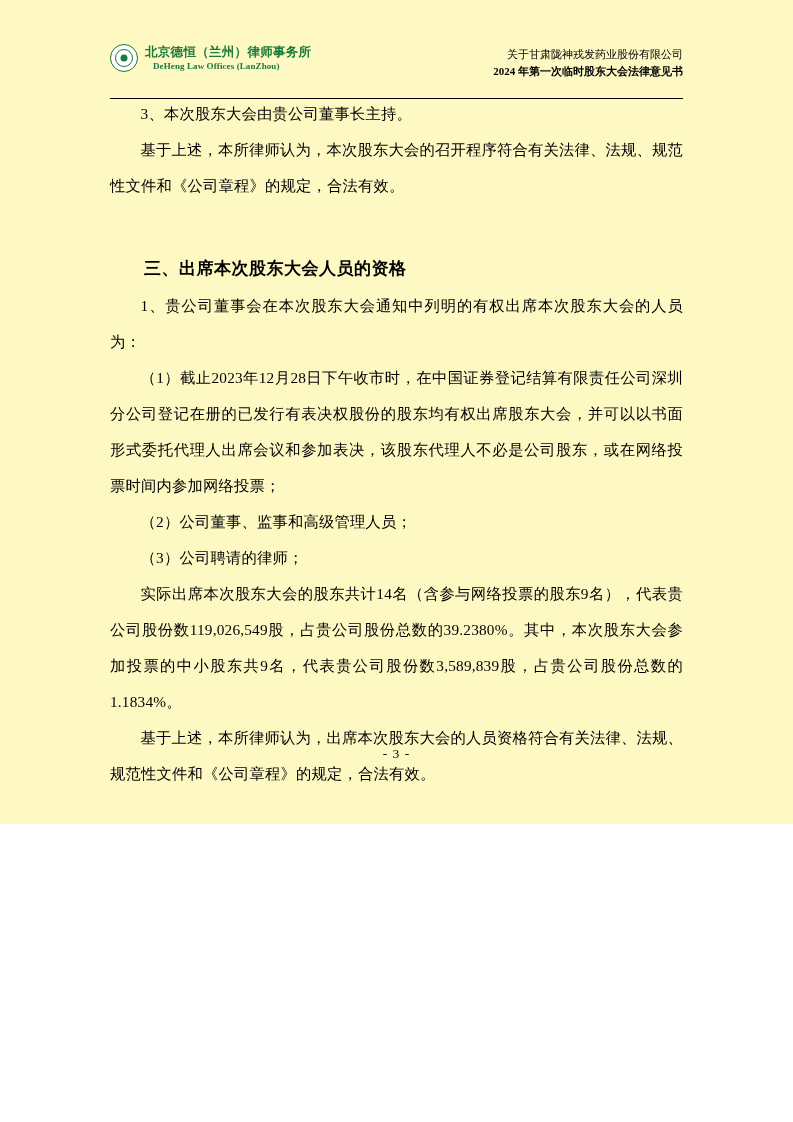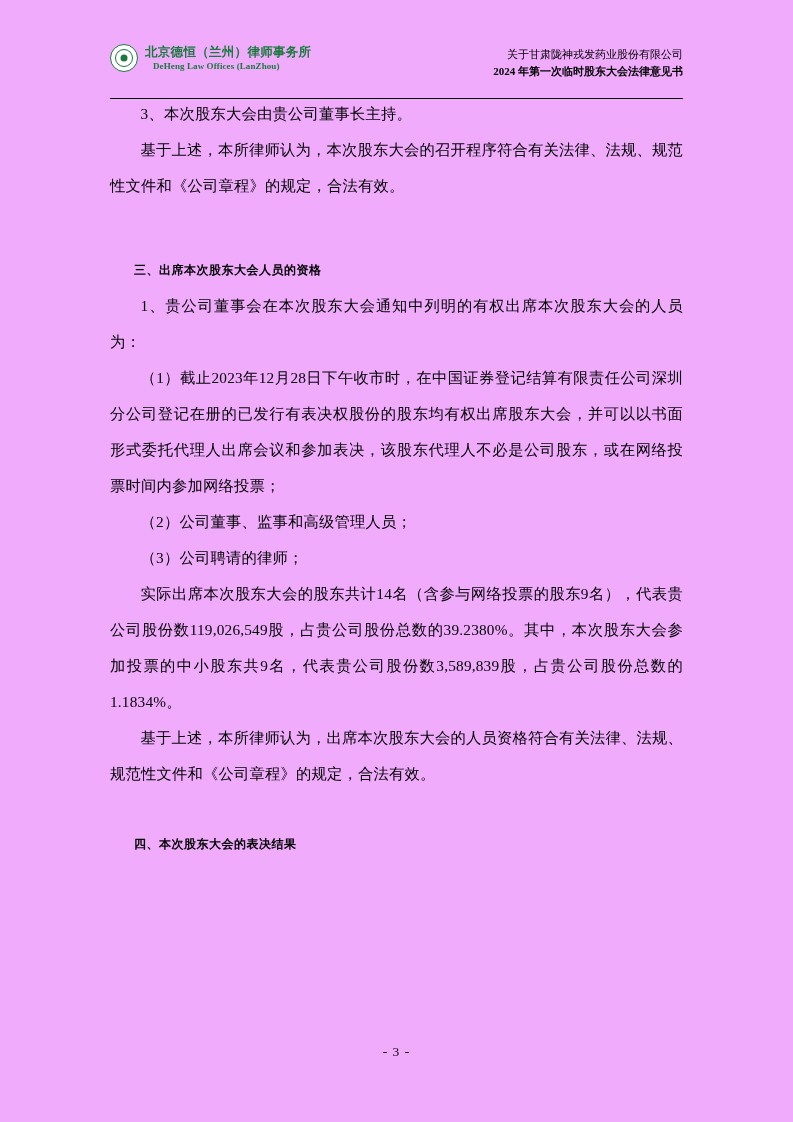--- a/index.html
+++ b/index.html
@@ -10,24 +10,24 @@
     width: 793px;
     height: 1122px;
     background: #ffffff;
     font-family: "Liberation Serif", "DejaVu Serif", serif;
     color: #000000;
     -webkit-font-smoothing: antialiased;
   }
   .page {
     position: relative;
     width: 793px;
-    height: 1122px;
+    height: 824px;
     box-sizing: border-box;
     padding: 0;
-    background: #f0abfc;
+    background: #fef9c3;
     overflow: hidden;
   }
 
   
   .header {
     position: absolute;
     top: 44px;
     left: 110px;
     right: 110px;
     height: 52px;
@@ -128,24 +128,25 @@
     letter-spacing: 0.2px;
   }
   .indent {
     text-indent: 2em;
   }
   .gap-sm { margin-top: 0px; }
   .gap-md { margin-top: 34px; }
   .gap-lg { margin-top: 48px; }
   .heading {
     font-weight: 700;
-    font-size: 12px;
+    font-size: 17px;
     line-height: 36px;
     text-indent: 2em;
     letter-spacing: 0.5px;
+    font-family: Liberation Mono, monospace;
   }
 
   
   .footer {
     position: absolute;
     bottom: 62px;
     left: 0;
     width: 100%;
     text-align: center;
     font-size: 13.5px;

